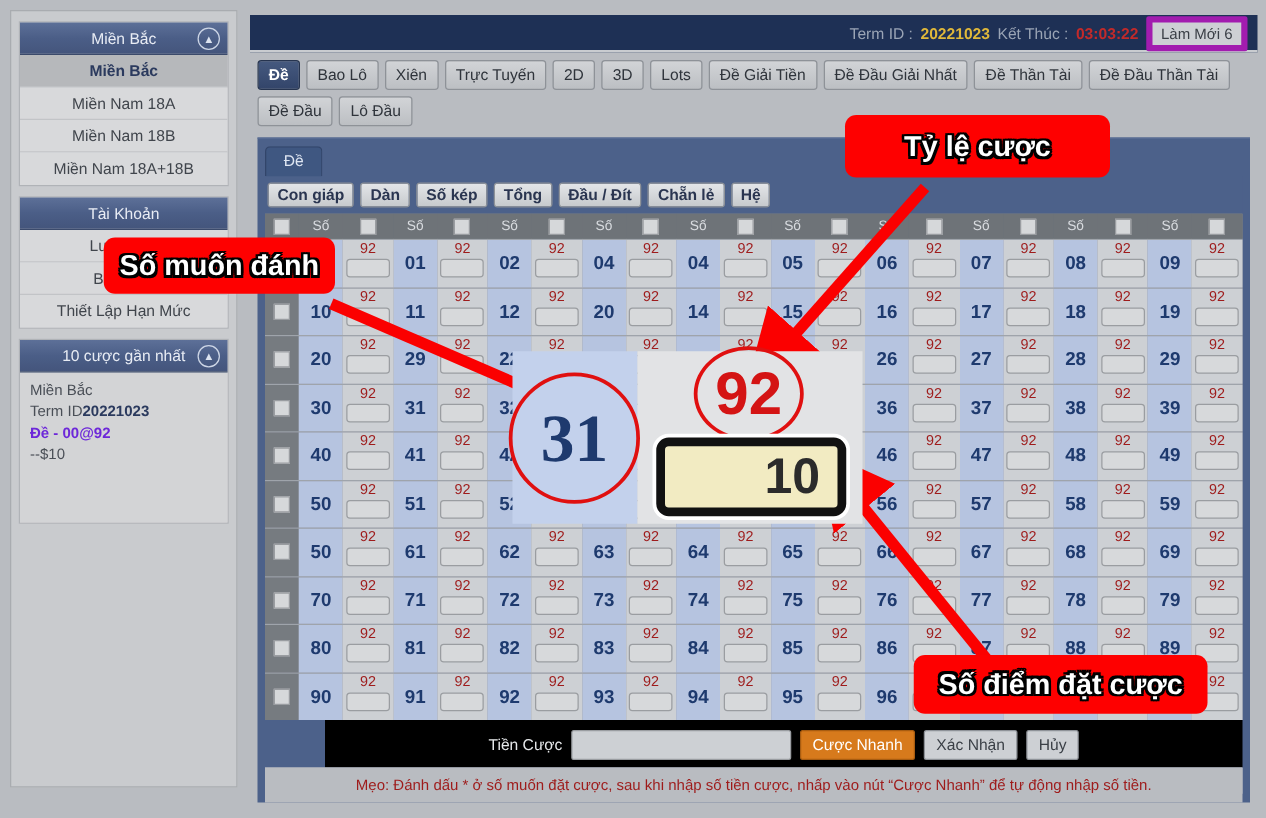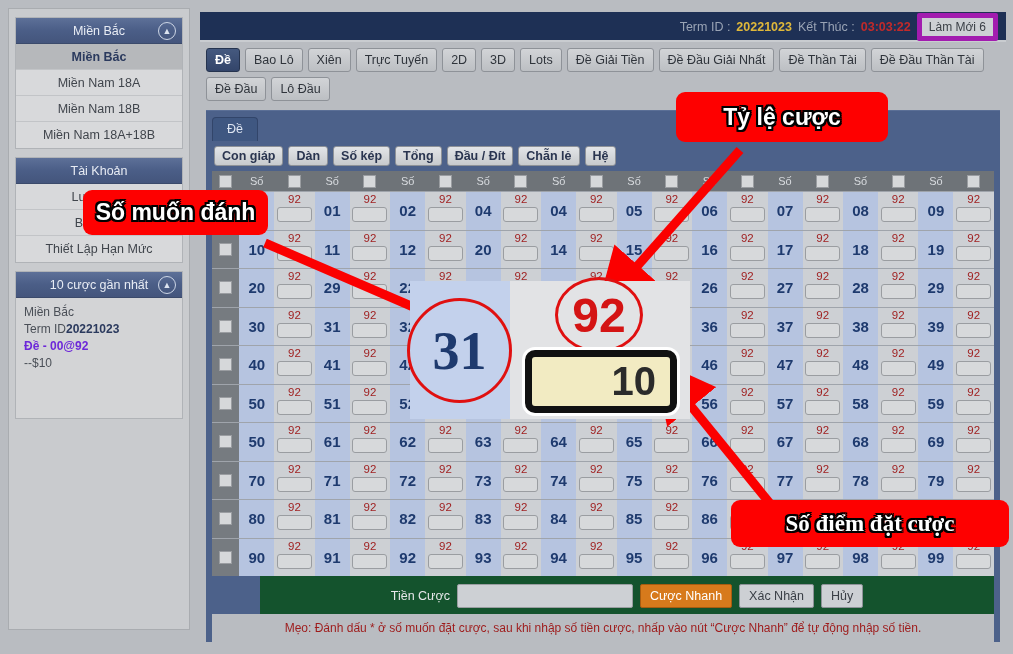--- a/index.html
+++ b/index.html
@@ -147,21 +147,21 @@
     display:flex; flex-direction:column; align-items:center; justify-content:flex-start;
     padding-top:1px;
   }
   .rate { color:#9e1b1b; font-size:11.5px; line-height:12px; }
   .amt-box {
     width:35px; height:15px; background:#d7d9db;
     border:1px solid #9a9da1; border-radius:3px; margin-top:2px;
   }
 
   
-  #footer { background:#14532d; padding: 8px 0 6px 0; margin-left: 48px; }
+  #footer { background:#000000; padding: 8px 0 6px 0; margin-left: 48px; }
   .foot-row { display:flex; align-items:center; justify-content:center; gap:7px; }
   .foot-lbl { color:#e6e8ea; font-size:12.5px; }
   #tien-cuoc {
     width:176px; height:24px; background:#cdd0d4;
     border:1px solid #9a9da1; border-radius:2px;
   }
   .btn-orange {
     background:#d77a1c; border:1px solid #a85c10; color:#fff;
     font-size:12.5px; padding:4px 9px; border-radius:2px;
   }
@@ -960,17 +960,17 @@
     <div class="zoombox" style="left:525px;top:350px;width:152px;height:63px;">
       <span>10</span>
     </div>
 
     <div class="callout" style="left:83px;top:190px;width:185px;height:45px;">
       <span>Số muốn đánh</span>
     </div>
     <div class="callout" style="left:676px;top:92px;width:212px;height:50px;">
       <span>Tỷ lệ cược</span>
     </div>
-    <div class="callout" style="left:731px;top:500px;width:278px;height:47px;font-family:Liberation Serif, serif;">
+    <div class="callout" style="left:731px;top:524px;width:235px;height:47px;">
       <span>Số điểm đặt cược</span>
     </div>
   </div>
 </div>
 
 </body></html>

